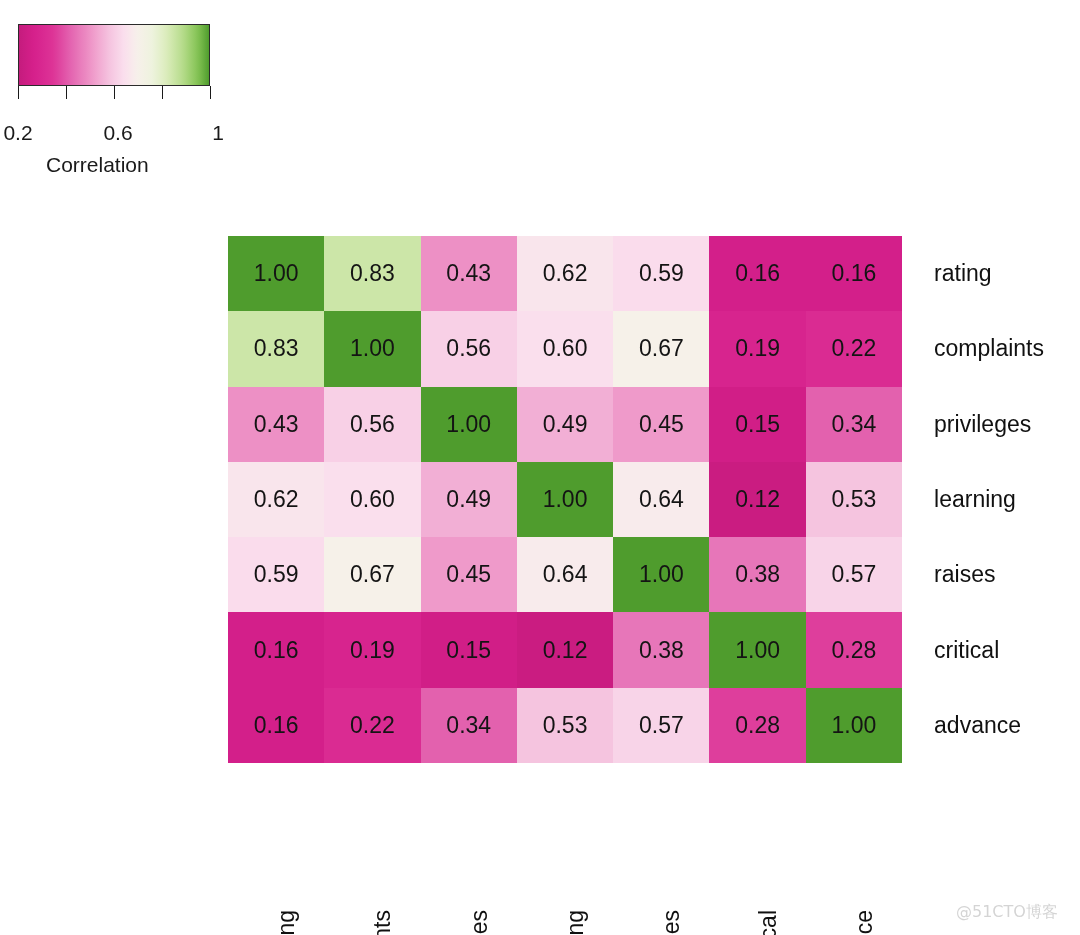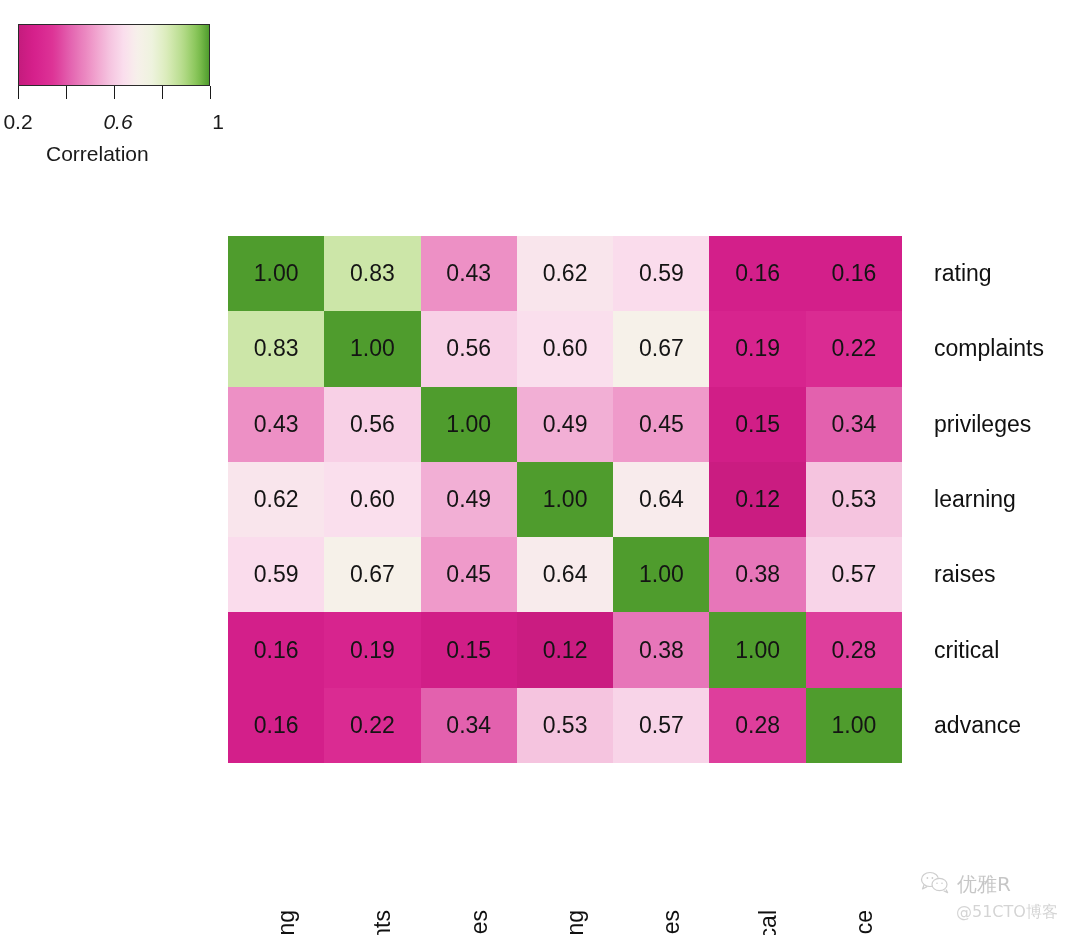--- a/index.html
+++ b/index.html
@@ -37,21 +37,21 @@
     position: absolute;
     top: 0;
     width: 1px;
     height: 13px;
     background: #1a1a1a;
   }
   #legend-labels {
     position: relative;
     width: 200px;
     height: 26px;
-    margin-top: 6px;
+    margin-top: 17px;
   }
   #legend-labels .tlab {
     position: absolute;
     top: 0;
     transform: translateX(-50%);
     font-size: 21px;
     color: #1a1a1a;
     white-space: nowrap;
   }
   #legend-title {
@@ -140,21 +140,21 @@
   <div id="legend-bar" style="background: linear-gradient(to right, rgb(197, 27, 125) 0%, rgb(202, 29, 130) 2.5%, rgb(208, 30, 134) 5%, rgb(213, 32, 139) 7.5%, rgb(215, 36, 142) 10%, rgb(217, 41, 145) 12.5%, rgb(219, 46, 148) 15%, rgb(221, 51, 150) 17.5%, rgb(222, 62, 156) 20%, rgb(224, 75, 163) 22.5%, rgb(226, 88, 170) 25%, rgb(228, 101, 177) 27.5%, rgb(230, 113, 182) 30%, rgb(233, 125, 188) 32.5%, rgb(235, 136, 193) 35%, rgb(238, 148, 199) 37.5%, rgb(240, 160, 205) 40%, rgb(242, 172, 211) 42.5%, rgb(243, 183, 217) 45%, rgb(245, 195, 223) 47.5%, rgb(247, 204, 228) 50%, rgb(248, 213, 232) 52.5%, rgb(250, 222, 237) 55%, rgb(249, 228, 236) 57.5%, rgb(248, 235, 236) 60%, rgb(246, 240, 234) 62.5%, rgb(244, 241, 230) 65%, rgb(241, 242, 226) 67.5%, rgb(238, 243, 222) 70%, rgb(232, 241, 211) 72.5%, rgb(226, 239, 200) 75%, rgb(219, 236, 188) 77.5%, rgb(209, 232, 174) 80%, rgb(198, 227, 160) 82.5%, rgb(187, 222, 146) 85%, rgb(174, 216, 130) 87.5%, rgb(158, 208, 112) 90%, rgb(142, 200, 95) 92.5%, rgb(124, 189, 78) 95%, rgb(102, 173, 62) 97.5%, rgb(79, 156, 45) 100%);"></div>
   <div id="legend-axis">
       <div class="tick" style="left: calc(0% - 0.5px);"></div>
       <div class="tick" style="left: calc(25% - 0.5px);"></div>
       <div class="tick" style="left: calc(50% - 0.5px);"></div>
       <div class="tick" style="left: calc(75% - 0.5px);"></div>
       <div class="tick" style="left: calc(100% - 0.5px);"></div>
     </div>
   <div id="legend-labels">
       <div class="tlab" style="left: 0%;">0.2</div>
-      <div class="tlab" style="left: 50%; font-style: italic;">0.6</div>
+      <div class="tlab" style="left: 50%;">0.6</div>
       <div class="tlab" style="left: 100%;">1</div>
     </div>
   <div id="legend-title">Correlation</div>
 </div>
 
 <div id="heatmap-wrap">
   <table id="matrix">
     <tbody>
         <tr>
           <td class="cell" style="background: rgb(79, 156, 45);">1.00</td>
@@ -234,29 +234,14 @@
     <div class="clab" style="left: 48.1429px; top: 140px;">rating</div>
     <div class="clab" style="left: 144.429px; top: 140px;">complaints</div>
     <div class="clab" style="left: 240.714px; top: 140px;">privileges</div>
     <div class="clab" style="left: 337px; top: 140px;">learning</div>
     <div class="clab" style="left: 433.286px; top: 140px;">raises</div>
     <div class="clab" style="left: 529.571px; top: 140px;">critical</div>
     <div class="clab" style="left: 625.857px; top: 140px;">advance</div>
   </div>
 
 <div id="watermark">
-  <div class="wm-top">
-    <span>
-      <svg width="30" height="24" viewBox="0 0 30 24" fill="none" stroke="#8a8a8a" stroke-width="1.2">
-        <ellipse cx="10" cy="9.5" rx="8.5" ry="7"></ellipse>
-        <path d="M4 15 L2.5 19 L7 16.6" stroke-linejoin="round" fill="none"></path>
-        <ellipse cx="19.5" cy="14.5" rx="7.5" ry="6.2" fill="#ffffff"></ellipse>
-        <path d="M26 19.4 L27.6 22.6 L23.6 20.8" stroke-linejoin="round" fill="none"></path>
-        <circle cx="7.4" cy="8" r="0.9" fill="#8a8a8a" stroke="none"></circle>
-        <circle cx="12.4" cy="8" r="0.9" fill="#8a8a8a" stroke="none"></circle>
-        <circle cx="17" cy="13.2" r="0.8" fill="#8a8a8a" stroke="none"></circle>
-        <circle cx="22" cy="13.2" r="0.8" fill="#8a8a8a" stroke="none"></circle>
-      </svg>
-    </span>
-    <span class="wm-brand">优雅R</span>
-  </div>
   <div class="wm-sub">@51CTO博客</div>
 </div>
 
 </body></html>

